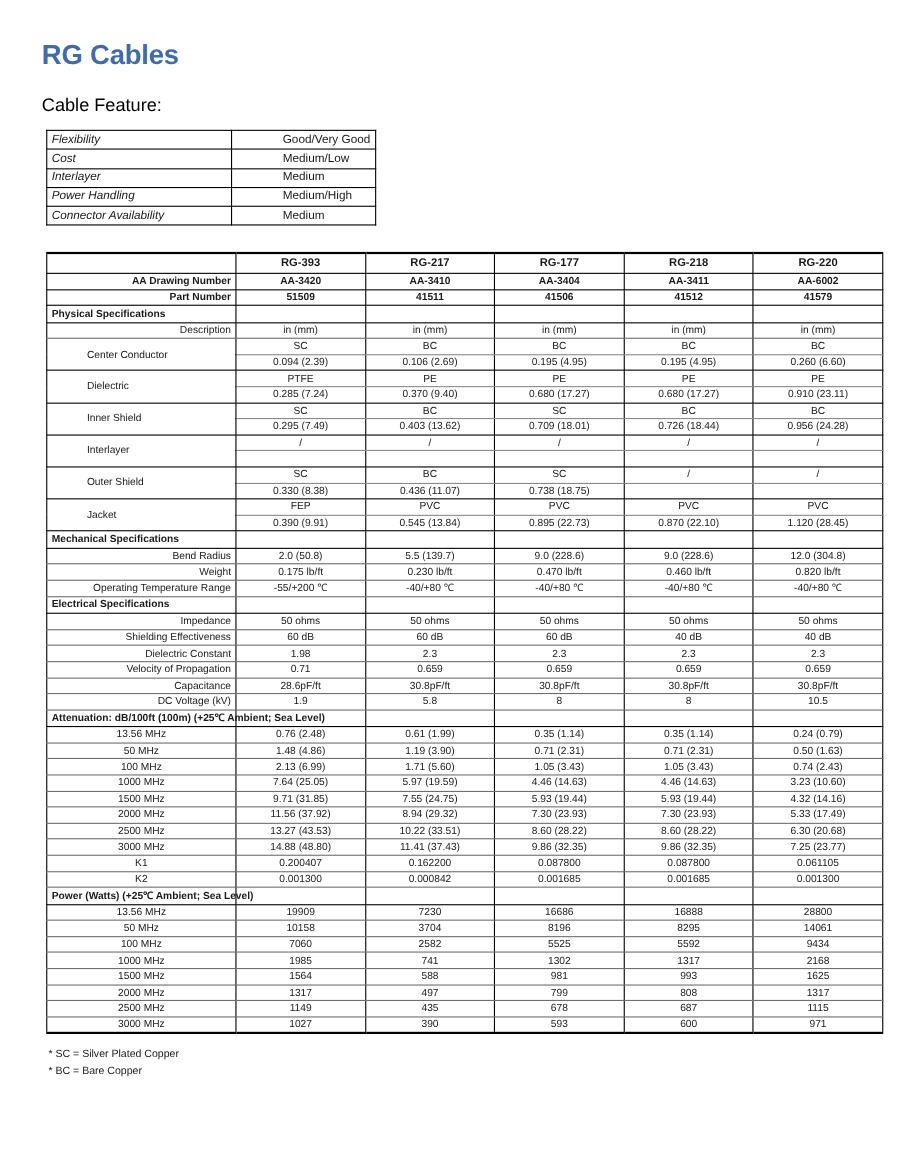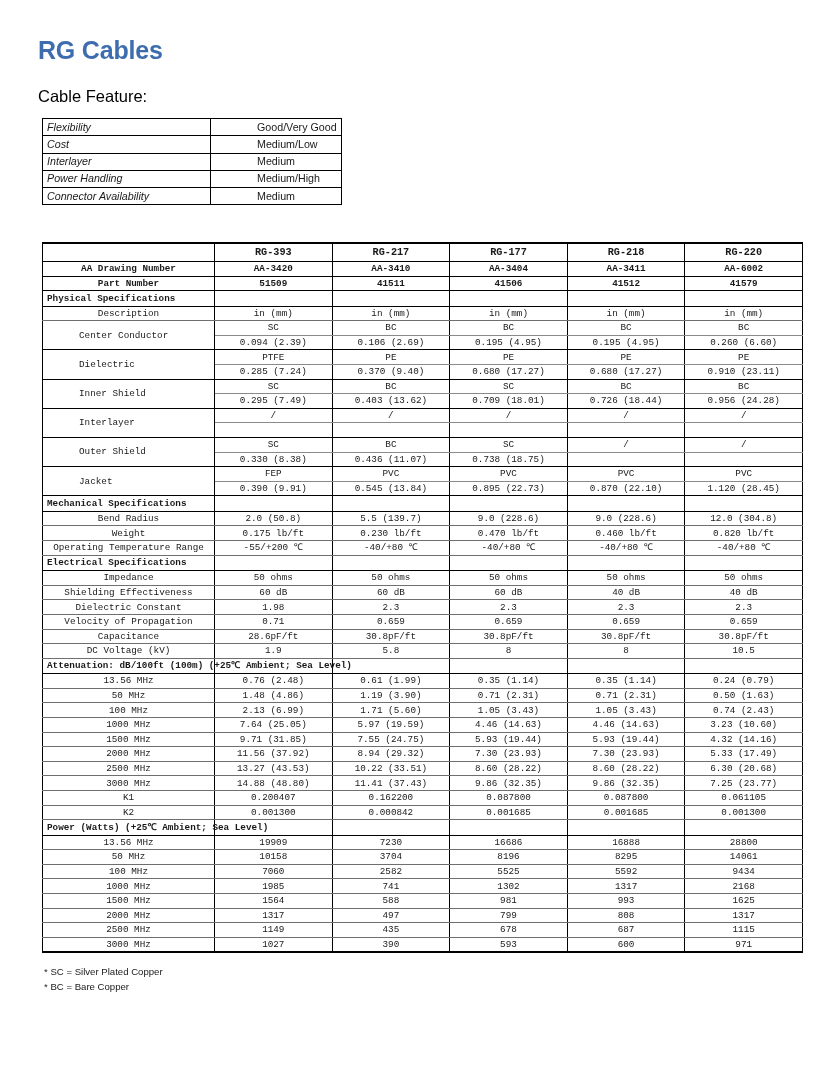--- a/index.html
+++ b/index.html
@@ -40,21 +40,21 @@
   .feature-table td {
     border: 1px solid #000;
     height: 17.3px;
     padding: 0 4px;
     line-height: 1.05;
   }
   .feature-table td.ft-label { width: 168px; text-align: left; font-style: italic; }
   .feature-table td.ft-value { text-align: left; padding-left: 46px; }
 
   
-  .spec-wrap { margin-top: 37px; margin-left: 6px; font-family: Liberation Mono, monospace; }
+  .spec-wrap { margin-top: 24px; margin-left: 6px; }
   .spec-table {
     width: 760px;
     font-size: 9.3px;
     table-layout: fixed;
     line-height: 1.0;
   }
   .spec-table col.c-label { width: 172px; }
   .spec-table col.c-data  { width: 117.6px; }
 
   .spec-table td, .spec-table th {
@@ -62,21 +62,21 @@
     border-right: 1px solid #000;
     border-top: 1px solid #6f6f6f;
     border-bottom: 1px solid #6f6f6f;
     height: 14.6px;
     padding: 0 4px;
     text-align: center;
     font-weight: normal;
     vertical-align: middle;
     white-space: nowrap;
   }
-  .spec-table .lab { text-align: center; }
+  .spec-table .lab { text-align: right; }
   .spec-table .hdr-model {
     font-weight: bold;
     font-size: 10.2px;
     height: 18px;
     border-top: 2px solid #000;
     border-bottom: 1.6px solid #000;
   }
   .spec-table .hdr-blank {
     border-top: 2px solid #000;
     border-bottom: 1.6px solid #000;

